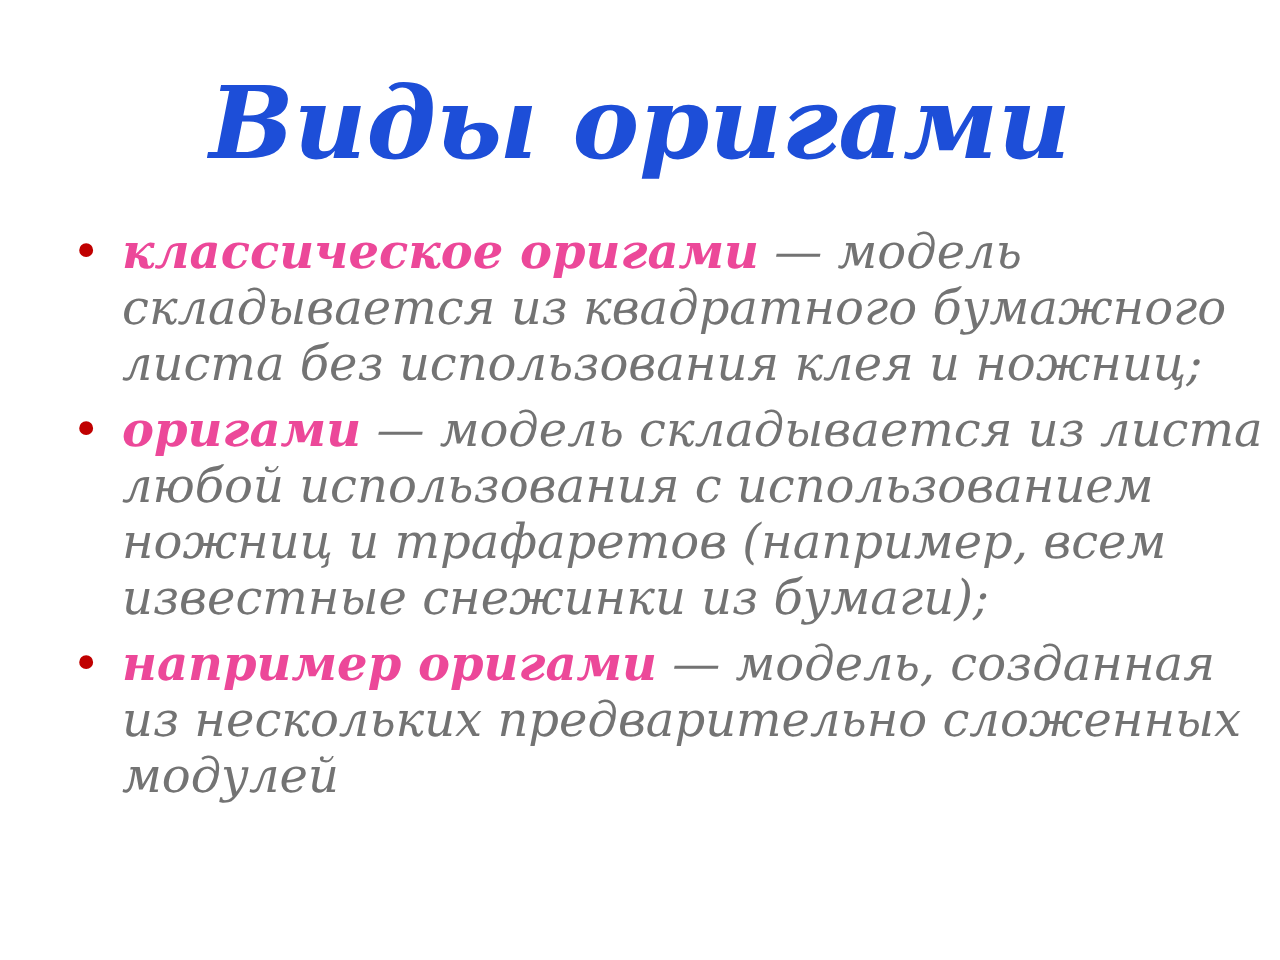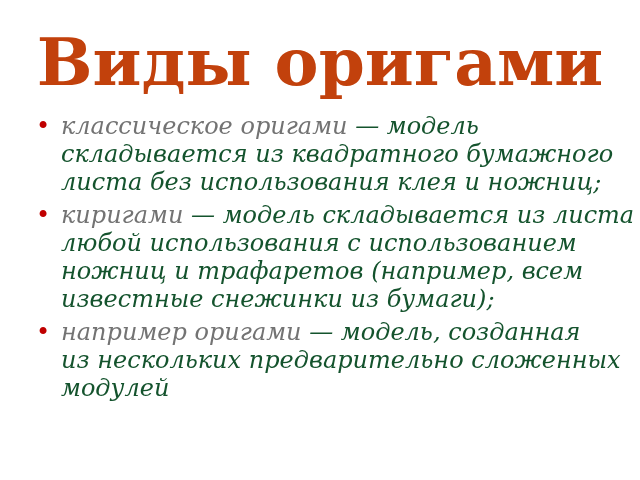--- a/index.html
+++ b/index.html
@@ -14,24 +14,25 @@
     position: relative;
     width: 640px;
     height: 480px;
     background: #ffffff;
     font-family: "DejaVu Serif", serif;
   }
   .title {
     margin: 30px 0 0 0;
     text-align: center;
     font-family: "DejaVu Serif", serif;
+    font-style: italic;
     font-weight: bold;
-    font-size: 66px;
+    font-size: 50px;
     line-height: 64px;
-    color: #c2410c;
+    color: #1d4ed8;
     letter-spacing: 0px;
     white-space: nowrap;
   }
   .bullets {
     list-style: none;
     margin: 18px 0 0 0;
     padding: 0 0 0 36px;
   }
   .bullet {
     position: relative;
@@ -47,37 +48,37 @@
   .dot {
     position: absolute;
     left: 0px;
     top: 0px;
     color: #C00000;
     font-style: normal;
     font-size: 24px;
     line-height: 28px;
   }
   .term {
-    font-weight: normal;
-    color: #737373;
+    font-weight: bold;
+    color: #ec4899;
   }
   .rest {
-    color: #14532d;
+    color: #737373;
   }
 </style>
 </head>
 <body>
 
 <div class="slide">
   <h1 class="title">Виды оригами</h1>
   <ul class="bullets">
     <li class="bullet"><span class="dot">•</span><span class="term">классическое оригами</span><span class="rest"> — модель
 складывается из квадратного бумажного
 листа без использования клея и ножниц;</span></li>
-    <li class="bullet"><span class="dot">•</span><span class="term">киригами</span><span class="rest"> — модель складывается из листа
+    <li class="bullet"><span class="dot">•</span><span class="term">оригами</span><span class="rest"> — модель складывается из листа
 любой использования с использованием
 ножниц и трафаретов (например, всем
 известные снежинки из бумаги);</span></li>
     <li class="bullet"><span class="dot">•</span><span class="term">например оригами</span><span class="rest"> — модель, созданная
 из нескольких предварительно сложенных
 модулей</span></li>
   </ul>
 </div>
 
 </body></html>

